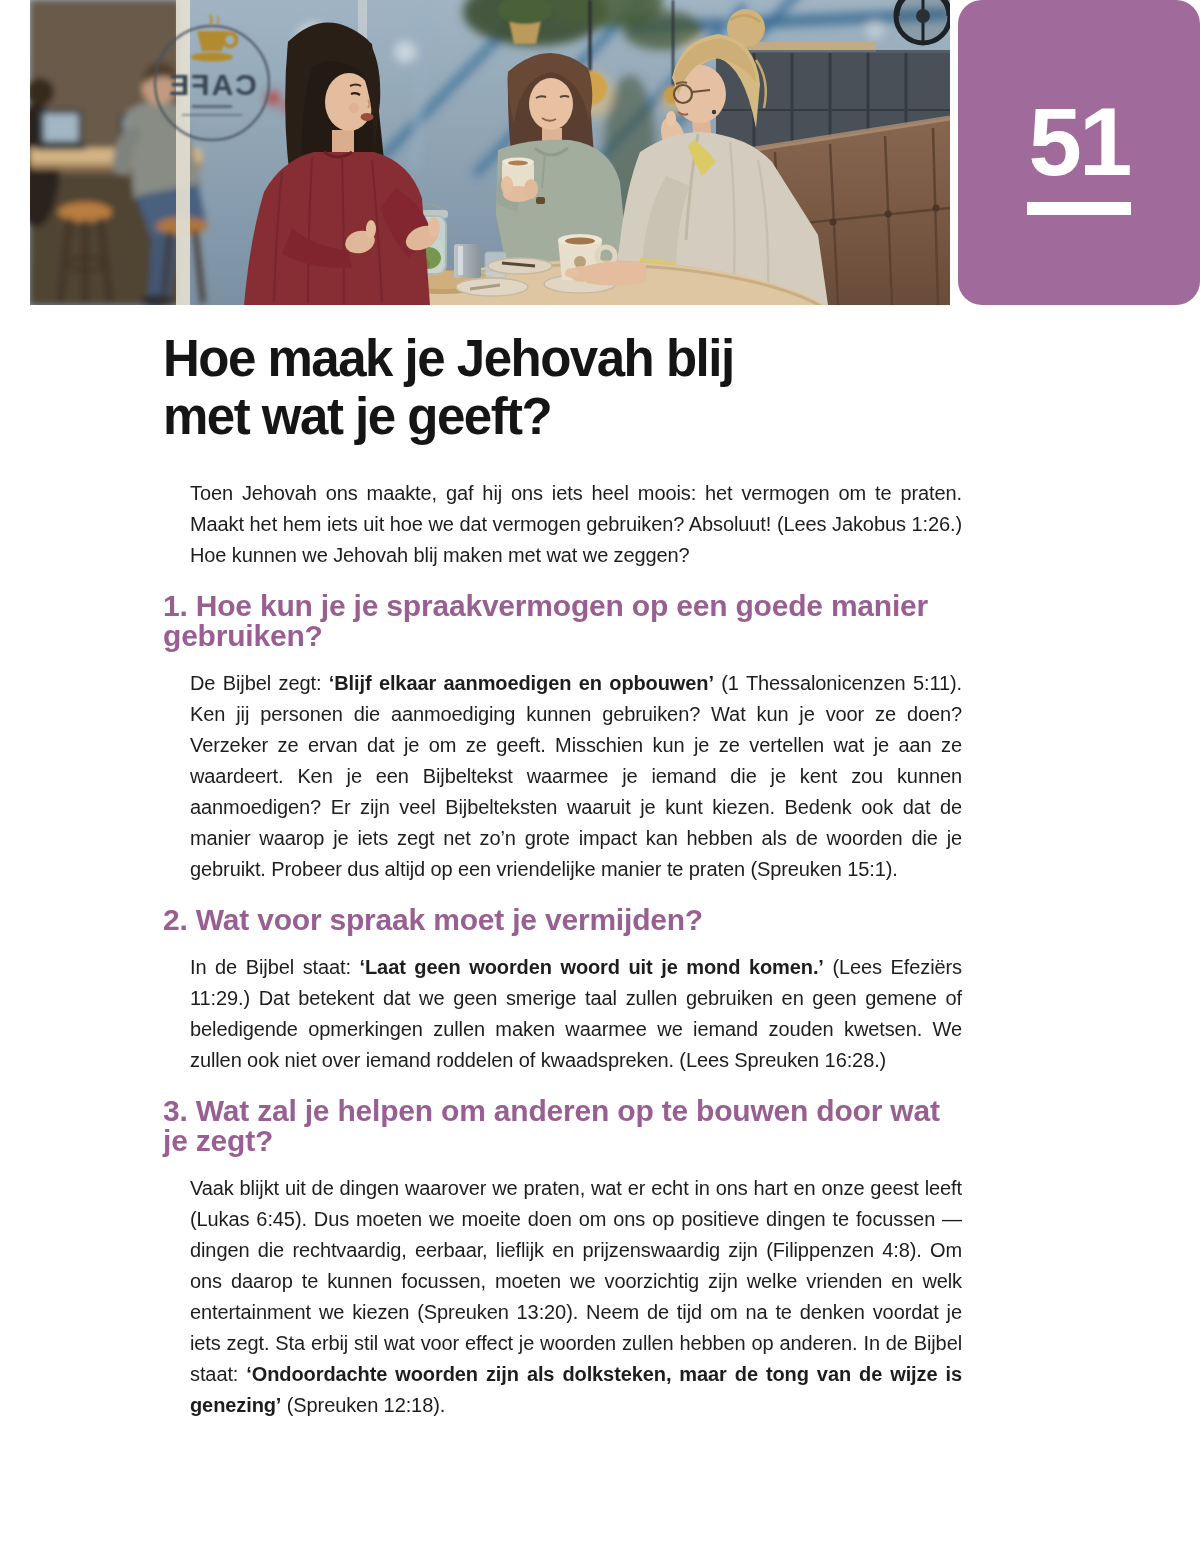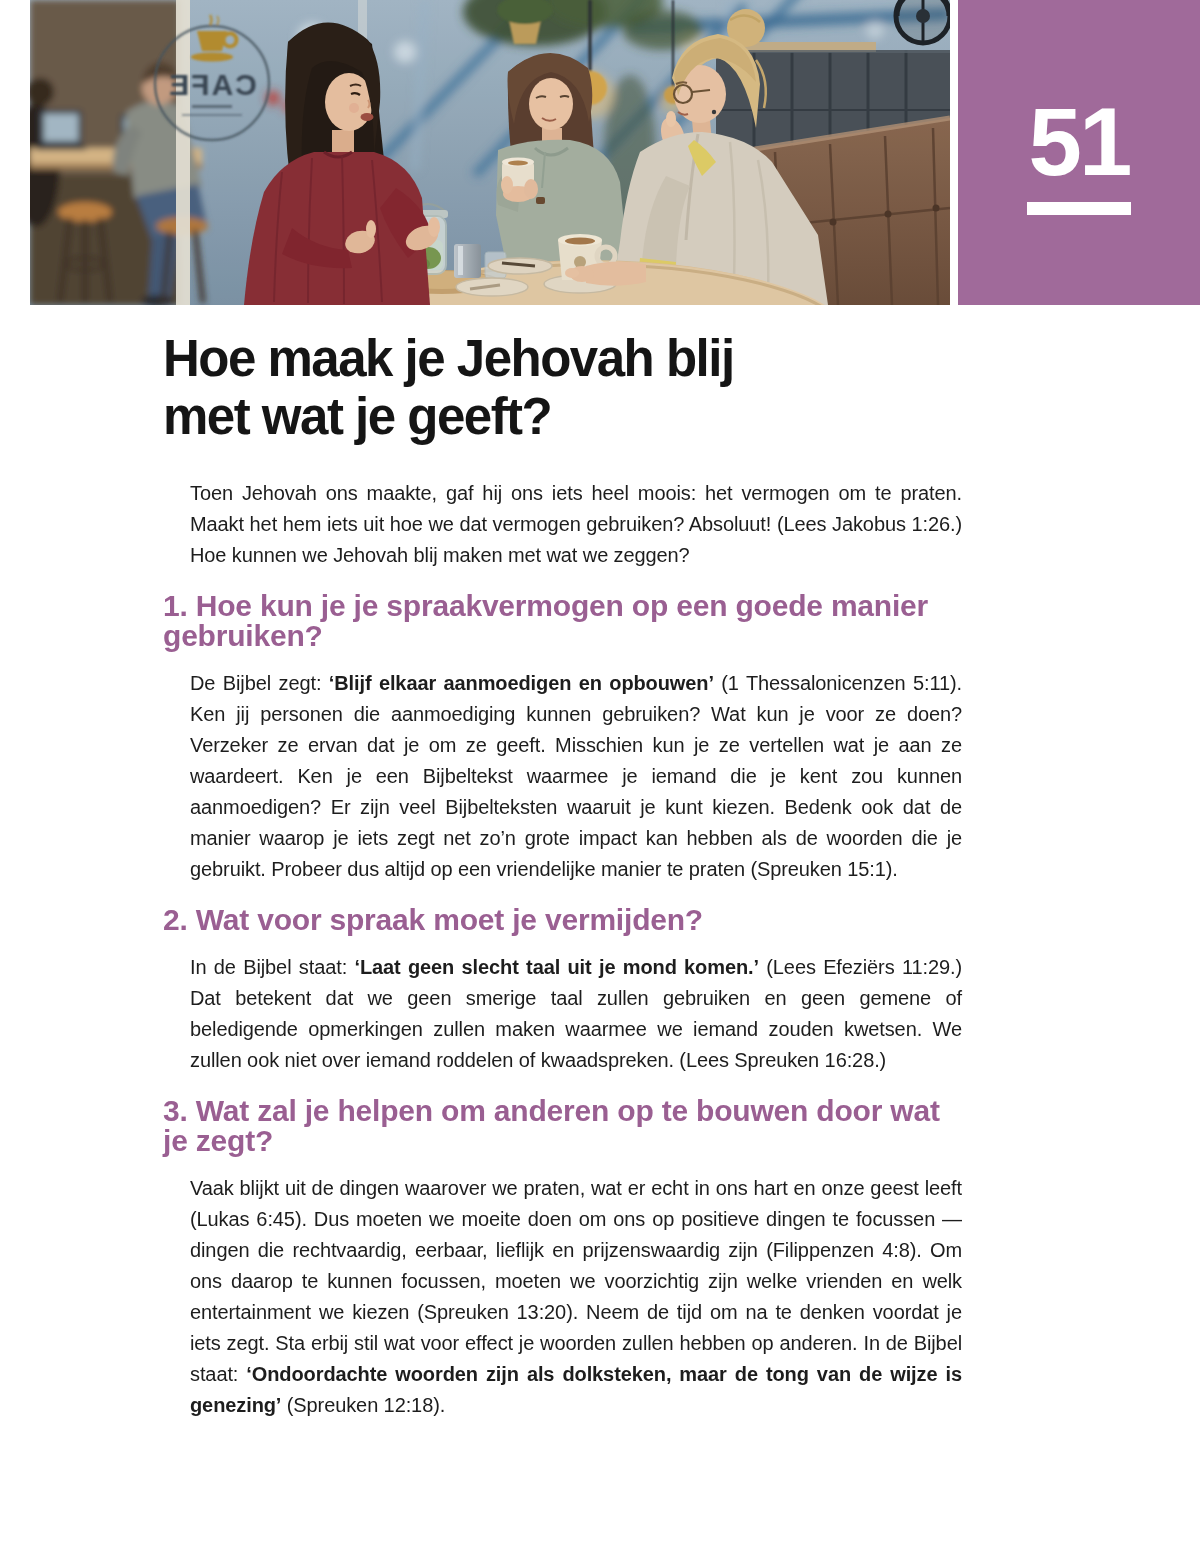--- a/index.html
+++ b/index.html
@@ -19,20 +19,21 @@
     position: absolute; left: 30px; top: 0;
     width: 920px; height: 305px;
     overflow: hidden;
     background: #8fa3b4;
   }
   .photo-wrap svg { display: block; }
   .lesson-box {
     position: absolute; left: 958px; top: 0;
     width: 242px; height: 305px;
     background: var(--accent);
+    border-radius: 24px;
   }
   .lesson-number {
     color: #fff; font-weight: bold;
     font-size: 96px; line-height: 1;
     letter-spacing: -3px;
     text-align: center;
     margin-top: 94px;
   }
   .lesson-rule {
     width: 104px; height: 13px;
@@ -368,20 +369,20 @@
     <span>met wat je geeft?</span>
   </h1>
   <p class="intro">Toen Jehovah ons maakte, gaf hij ons iets heel moois: het vermogen om te praten. Maakt het hem iets uit hoe we dat vermogen gebruiken? Absoluut! (Lees Jakobus 1:26.) Hoe kunnen we Jehovah blij maken met wat we zeggen?</p>
   <div>
       <section class="section">
         <h2 class="sec-heading">1. Hoe kun je je spraakvermogen op een goede manier gebruiken?</h2>
         <p class="sec-para"><span>De Bijbel zegt: </span><span class="b">‘Blijf elkaar aanmoedigen en opbouwen’</span><span> (1 Thessalonicenzen 5:11). Ken jij personen die aanmoediging kunnen gebruiken? Wat kun je voor ze doen? Verzeker ze ervan dat je om ze geeft. Misschien kun je ze vertellen wat je aan ze waardeert. Ken je een Bijbeltekst waarmee je iemand die je kent zou kunnen aanmoedigen? Er zijn veel Bijbelteksten waaruit je kunt kiezen. Bedenk ook dat de manier waarop je iets zegt net zo’n grote impact kan hebben als de woorden die je gebruikt. Probeer dus altijd op een vriendelijke manier te praten (Spreuken 15:1).</span></p>
       </section>
       <section class="section">
         <h2 class="sec-heading">2. Wat voor spraak moet je vermijden?</h2>
-        <p class="sec-para"><span>In de Bijbel staat: </span><span class="b">‘Laat geen slecht taal uit je mond komen.’</span><span> (Lees Efeziërs 11:29.) Dat betekent dat we geen smerige taal zullen gebruiken en geen gemene of beledigende opmerkingen zullen maken waarmee we iemand zouden kwetsen. We zullen ook niet over iemand roddelen of kwaadspreken. (Lees Spreuken 16:28.)</span></p>
+        <p class="sec-para"><span>In de Bijbel staat: </span><span class="b">‘Laat geen woorden woord uit je mond komen.’</span><span> (Lees Efeziërs 11:29.) Dat betekent dat we geen smerige taal zullen gebruiken en geen gemene of beledigende opmerkingen zullen maken waarmee we iemand zouden kwetsen. We zullen ook niet over iemand roddelen of kwaadspreken. (Lees Spreuken 16:28.)</span></p>
       </section>
       <section class="section">
         <h2 class="sec-heading">3. Wat zal je helpen om anderen op te bouwen door wat je zegt?</h2>
         <p class="sec-para"><span>Vaak blijkt uit de dingen waarover we praten, wat er echt in ons hart en onze geest leeft (Lukas 6:45). Dus moeten we moeite doen om ons op positieve dingen te focussen — dingen die rechtvaardig, eerbaar, lieflijk en prijzenswaardig zijn (Filippenzen 4:8). Om ons daarop te kunnen focussen, moeten we voorzichtig zijn welke vrienden en welk entertainment we kiezen (Spreuken 13:20). Neem de tijd om na te denken voordat je iets zegt. Sta erbij stil wat voor effect je woorden zullen hebben op anderen. In de Bijbel staat: </span><span class="b">‘Ondoordachte woorden zijn als dolksteken, maar de tong van de wijze is genezing’</span><span> (Spreuken 12:18).</span></p>
       </section>
     </div>
 </div>
 
 </body></html>

